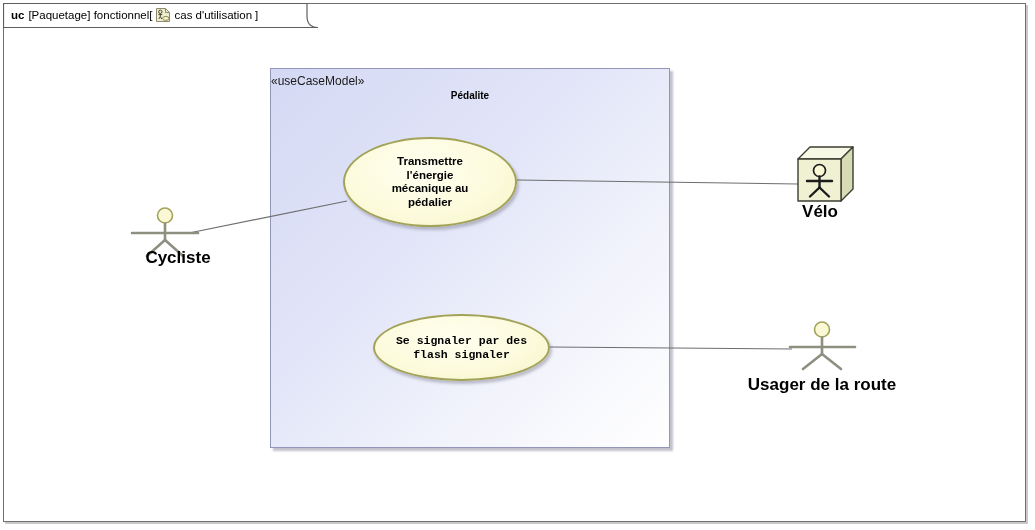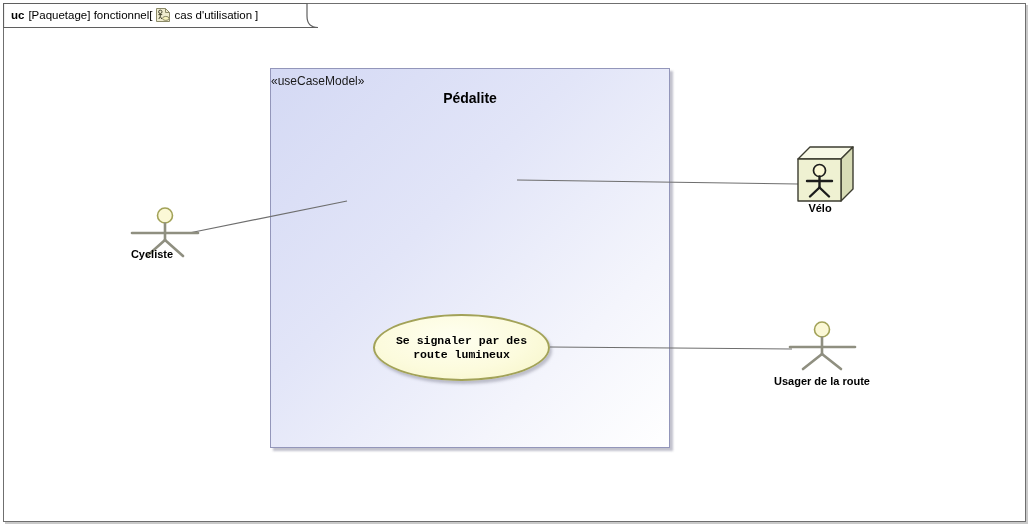--- a/index.html
+++ b/index.html
@@ -47,21 +47,21 @@
     box-shadow: 3px 3px 2px rgba(120,120,145,0.45);
   }
   .pkg-stereotype {
     position: absolute; left: 0; right: 0; top: 5px;
     text-align: left;
     font-size: 12px; color: #1a1a1a;
   }
   .pkg-name {
     position: absolute; left: 0; right: 0; top: 21px;
     text-align: center;
-    font-size: 14px; font-weight: bold; color: #000;
+    font-size: 10px; font-weight: bold; color: #000;
   }
 
   
   .usecase {
     position: absolute;
     border: 2px solid #a2a258;
     border-radius: 50%;
     background: radial-gradient(ellipse at 45% 35%, #fffff0 0%, #fcfbdd 55%, #f6f4c6 100%);
     box-shadow: 2px 3px 3px rgba(90,90,110,0.35);
     display: flex; align-items: center; justify-content: center;
@@ -72,24 +72,24 @@
   .uc-label { font-size: 11.5px; font-weight: bold; color: #000; line-height: 13.5px; }
   .uc-label span { display: block; }
 
   
   .shapes { position: absolute; left: 0; top: 0; width: 1035px; height: 530px; }
 
   
   .actor-label {
     position: absolute;
     text-align: center;
-    font-size: 11px; font-weight: bold; color: #000;
+    font-size: 17px; font-weight: bold; color: #000;
     white-space: nowrap;
   }
-  .lbl-cycliste { left: 102px; top: 248px; width: 100px; }
+  .lbl-cycliste { left: 128px; top: 248px; width: 100px; }
   .lbl-velo { left: 789px; top: 202px; width: 62px; }
   .lbl-usager { left: 747px; top: 375px; width: 150px; }
 </style>
 </head>
 <body>
 
 <div class="canvas">
 
   <div class="frame"></div>
 
@@ -149,25 +149,33 @@
 
     <g stroke="#8f8f80" stroke-width="2.6" stroke-linecap="round" fill="none">
       <circle cx="822" cy="329.5" r="7.5" fill="#fbf8d6" stroke="#a2a258" stroke-width="1.6"></circle>
       <line x1="790" y1="347" x2="855" y2="347"></line>
       <line x1="822" y1="337.5" x2="822" y2="354"></line>
       <line x1="822" y1="354" x2="803" y2="369"></line>
       <line x1="822" y1="354" x2="841" y2="369"></line>
     </g>
   </svg>
 
+  <div class="usecase uc-1">
+    <div class="uc-label">
+      <span>Transmettre</span>
+      <span>l'énergie</span>
+      <span>mécanique au</span>
+      <span>pédalier</span>
+    </div>
+  </div>
 
   <div class="usecase uc-2">
     <div class="uc-label">
       <span>Se signaler par des</span>
-      <span>route lumineux</span>
+      <span>flash signaler</span>
     </div>
   </div>
 
   <div class="actor-label lbl-cycliste">Cycliste</div>
   <div class="actor-label lbl-velo">Vélo</div>
   <div class="actor-label lbl-usager">Usager de la route</div>
 
 </div>
 
 </body></html>

